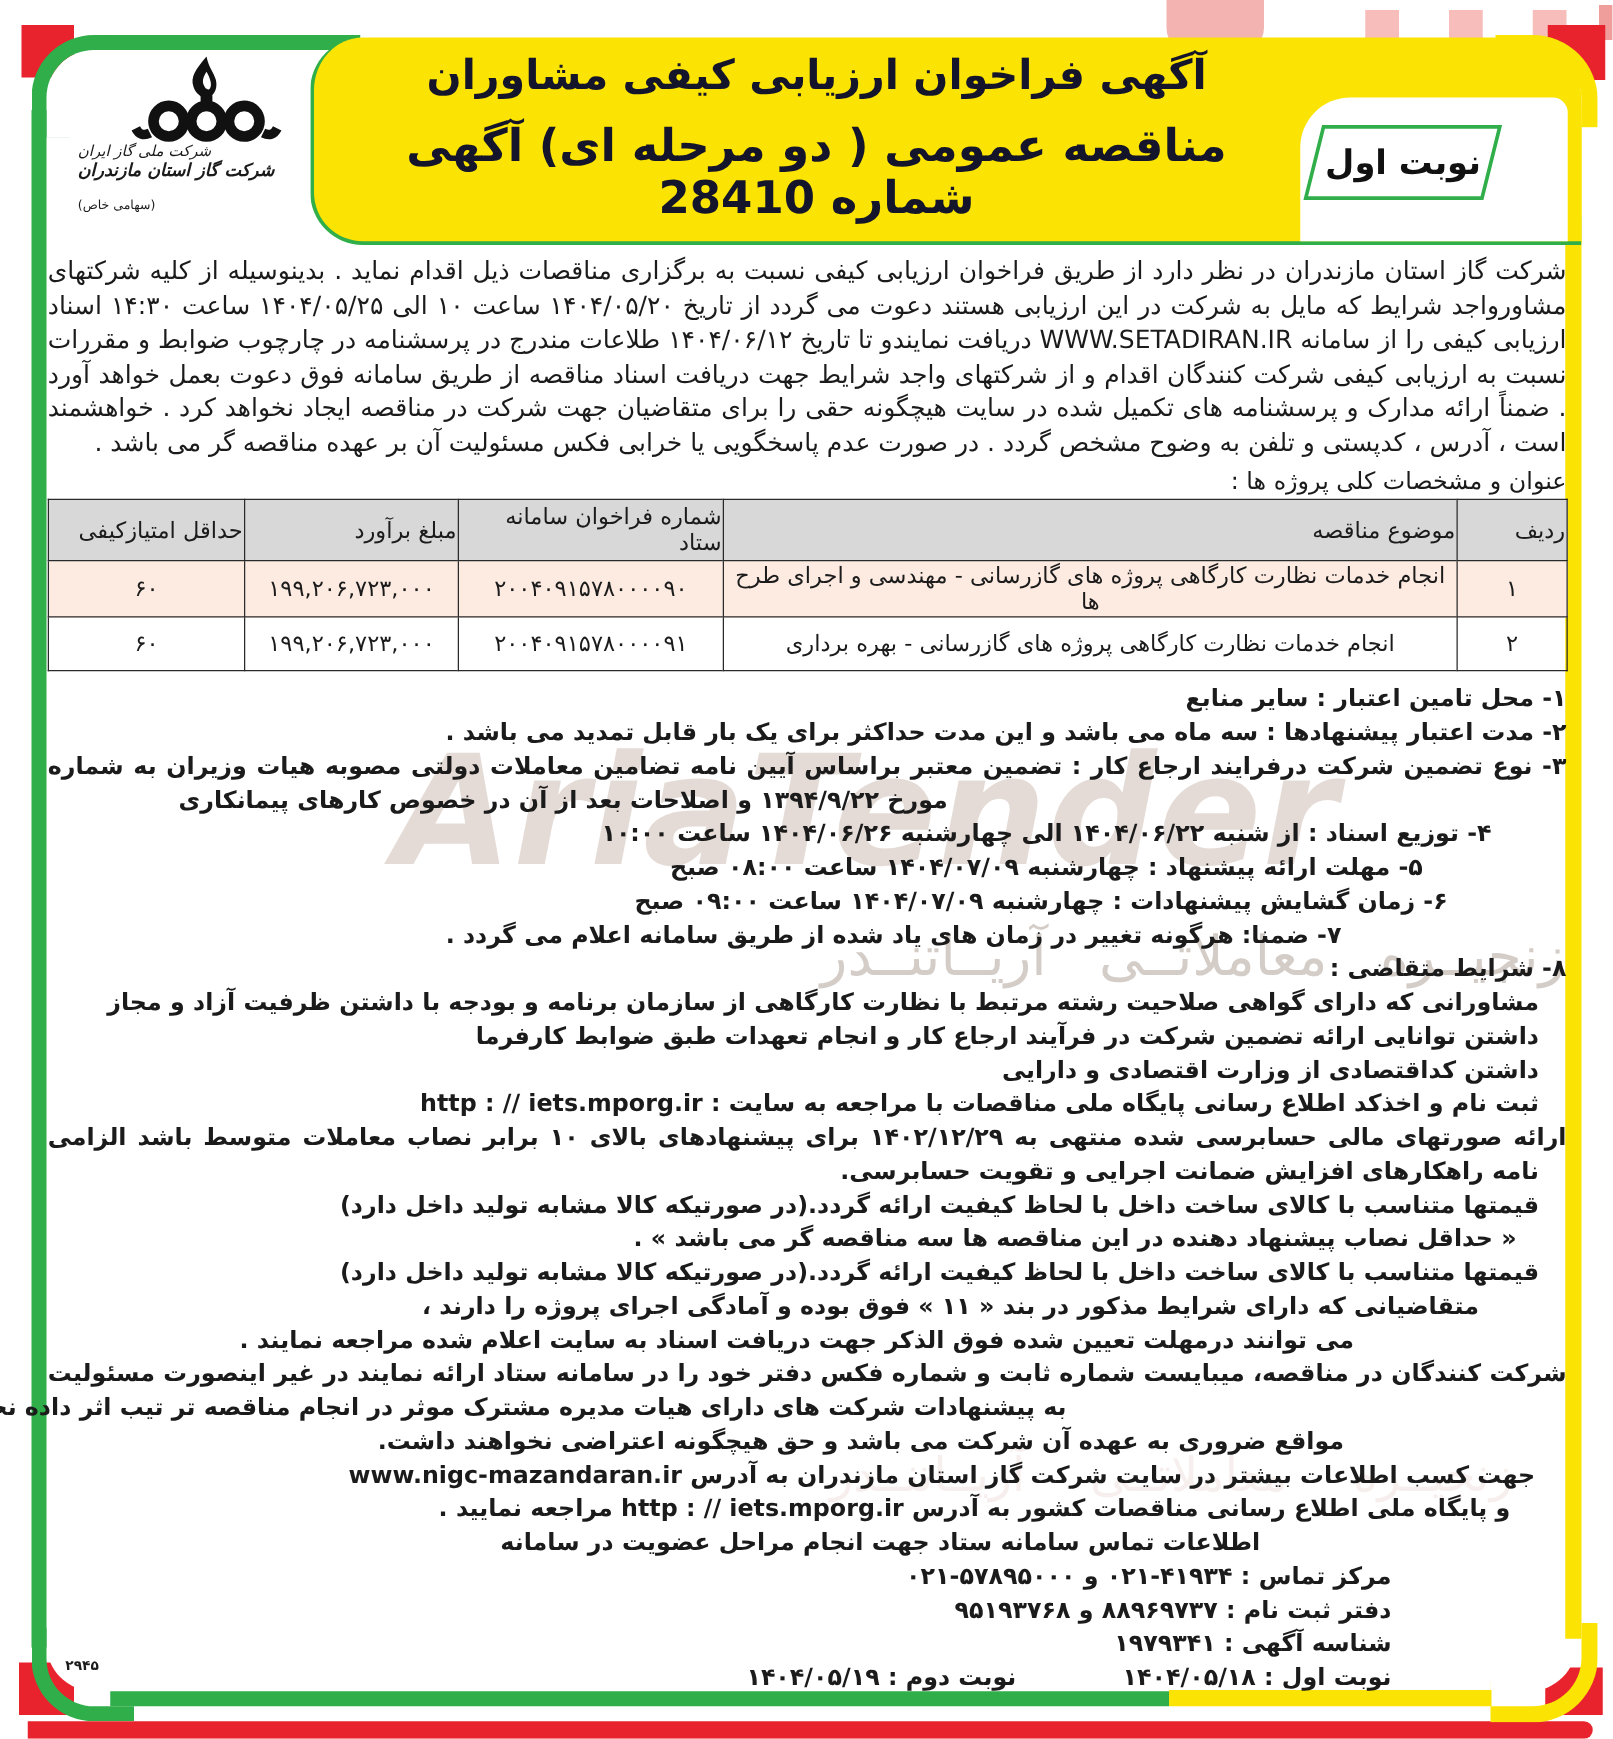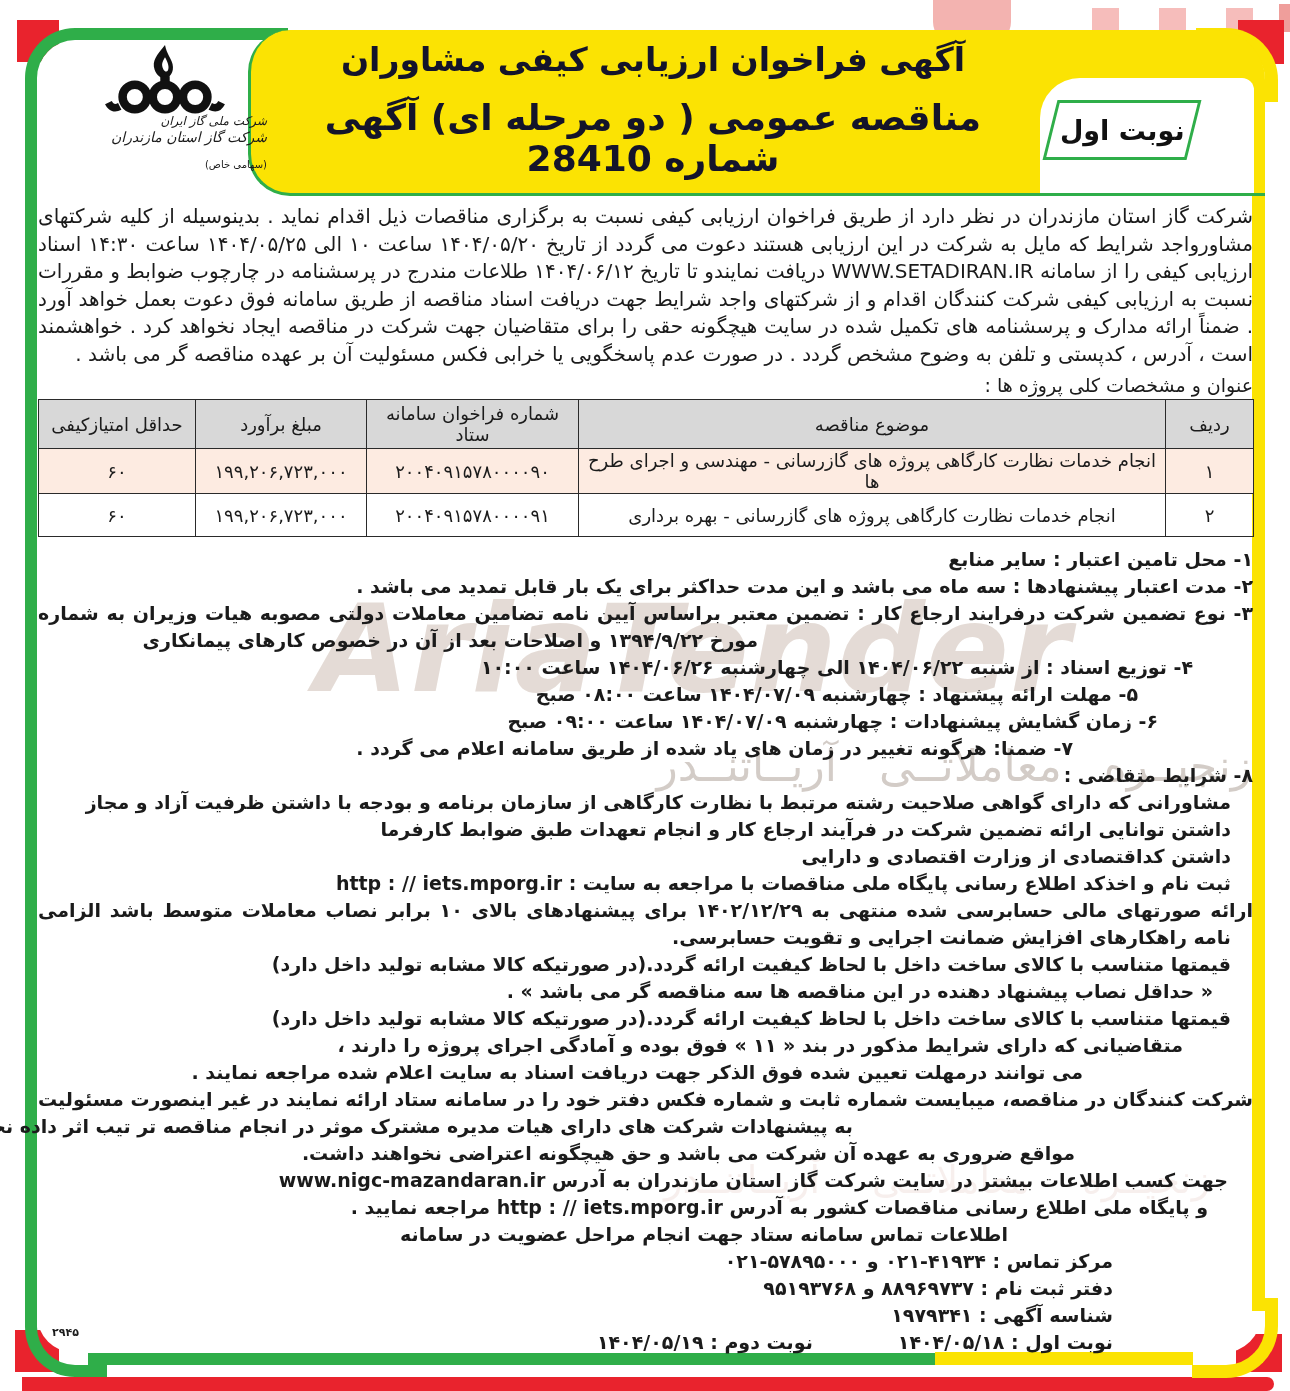--- a/index.html
+++ b/index.html
@@ -42,38 +42,38 @@
     border-radius:42px 50px 0 42px;z-index:3;}
   .notch{left:1040px;top:78px;width:214px;height:115px;background:#ffffff;border-radius:40px 12px 0 0;z-index:4;}
   .titles{left:268px;top:40px;width:770px;text-align:center;z-index:5;color:#14142a;}
   .title-l1{font-size:33px;font-weight:bold;letter-spacing:0px;}
   .title-l2{font-size:36px;font-weight:bold;margin-top:18px;}
   
   .badge{left:1056px;top:100px;width:138px;height:54px;z-index:6;}
   .badge-box{width:100%;height:100%;background:#ffffff;border:3px solid #2fae49;transform:skewX(-14deg);display:flex;align-items:center;justify-content:center;}
   .badge-text{transform:skewX(14deg);font-size:27px;font-weight:bold;color:#111;}
   
-  .logo{left:62px;top:44px;width:205px;height:150px;text-align:right;z-index:5;}
+  .logo{left:62px;top:44px;width:205px;height:150px;text-align:left;z-index:5;}
   .logo svg{display:block;margin:0 auto;}
   .logo-t1{font-size:12px;margin-top:-2px;font-style:italic;}
-  .logo-t2{font-size:14px;font-weight:normal;font-style:italic;margin-top:1px;}
+  .logo-t2{font-size:14px;font-weight:bold;font-style:italic;margin-top:1px;}
   .logo-t3{font-size:10px;margin-top:14px;}
   
   .wm-latin{left:315px;top:578px;font-size:122px;font-weight:bold;color:#cbb9ae;opacity:.5;z-index:2;letter-spacing:1px;font-style:italic;}
   .wm-fa{left:290px;top:740px;width:962px;font-size:44px;color:#b9aea6;opacity:.62;z-index:2;word-spacing:28px;white-space:nowrap;}
   .wm-fa2{left:130px;top:1158px;width:1080px;font-size:38px;color:#cf9f95;opacity:.16;z-index:2;word-spacing:40px;white-space:nowrap;}
   
   .intro{left:38px;top:203px;width:1215px;font-size:20px;line-height:27.5px;text-align:justify;z-index:5;}
   .projects-heading{left:38px;top:374px;width:1215px;font-size:19px;text-align:right;padding-left:0;z-index:5;}
   .projects-heading div{padding-left:25px;}
   
   .tender-table{left:38px;top:399px;z-index:5;}
   table{border-collapse:collapse;table-layout:fixed;width:1215px;font-size:18px;}
   table,td,th{border:1.5px solid #2a2a2a;}
-  th{background:#d8d8d8;font-weight:normal;height:46px;}
+  th{background:#d8d8d8;font-weight:normal;height:46px;text-align:right;}
   td{height:40px;text-align:center;}
   tr.hl td{background:#fdebe1;}
   
   .conds{left:38px;top:546px;width:1215px;font-size:19px;z-index:5;font-weight:bold;}
   .cl{line-height:27px;height:27px;text-align:right;white-space:nowrap;overflow:visible;}
   .just{text-align:justify;text-align-last:justify;white-space:normal;height:27px;overflow:hidden;}
   .footer-line{display:flex;flex-direction:row;justify-content:flex-start;gap:85px;padding-left:0;}
   .serial{left:52px;top:1326px;font-size:11px;font-weight:bold;z-index:5;text-align:center;}
 </style>
 </head>

